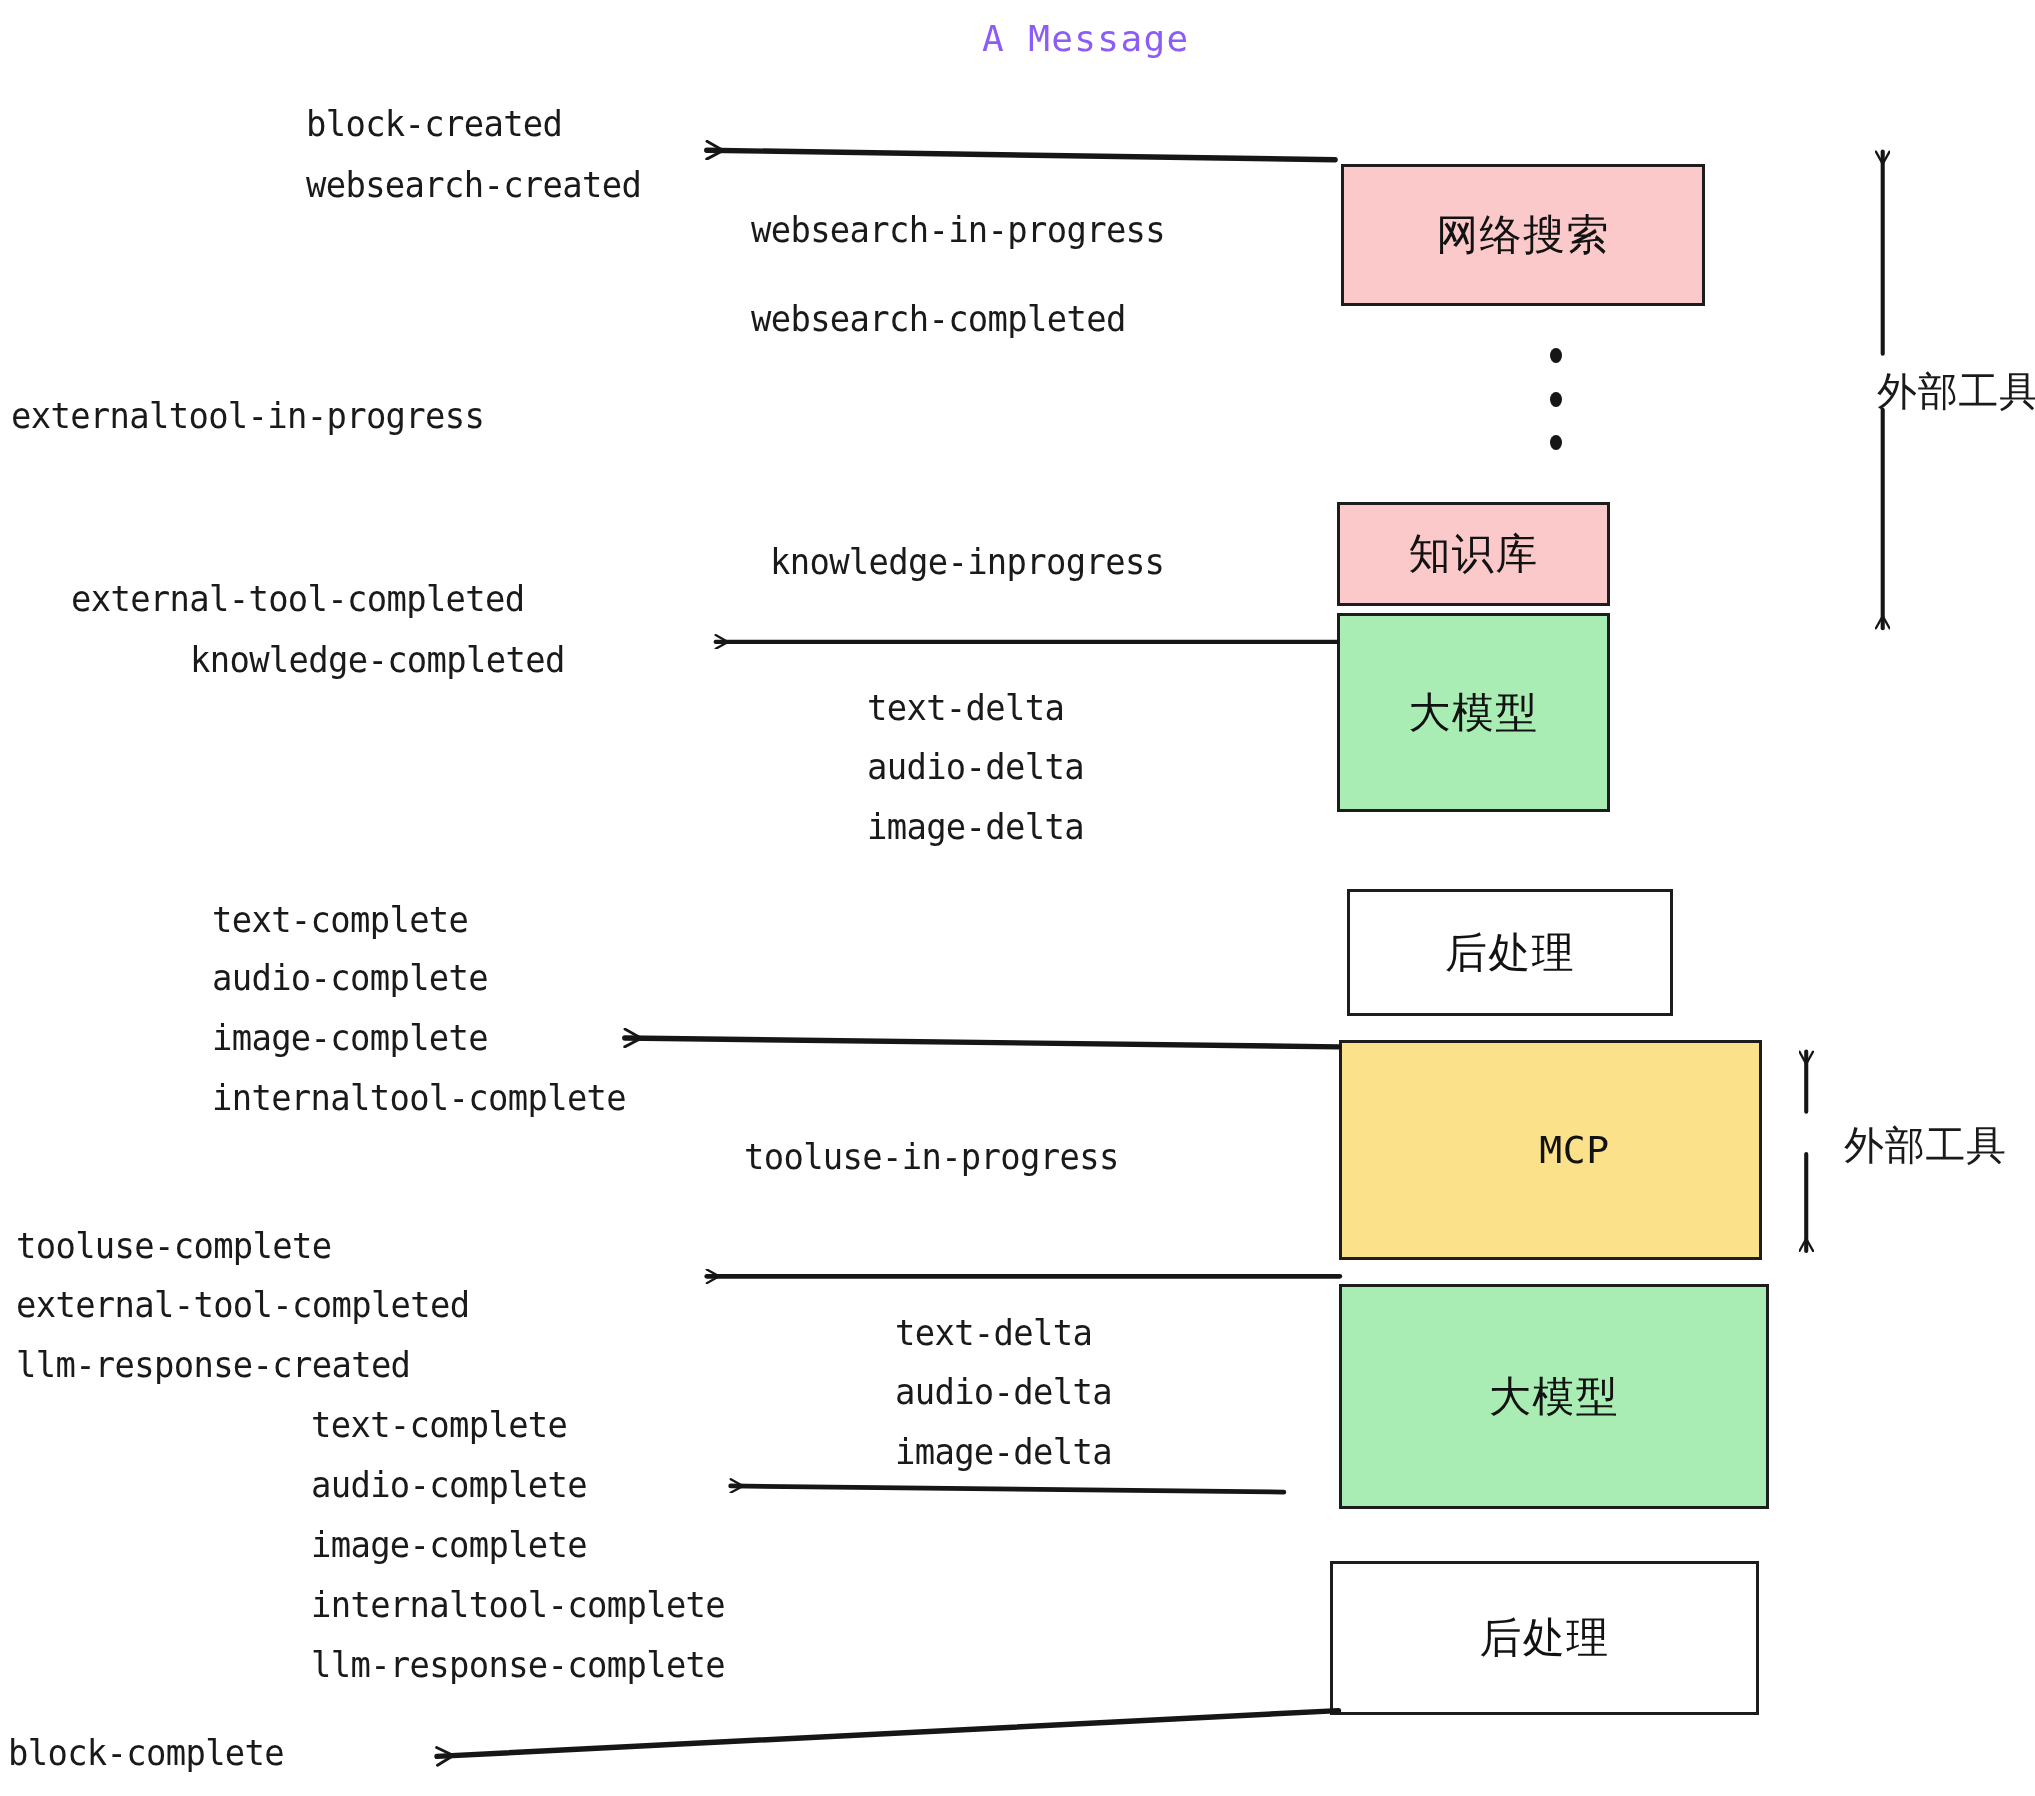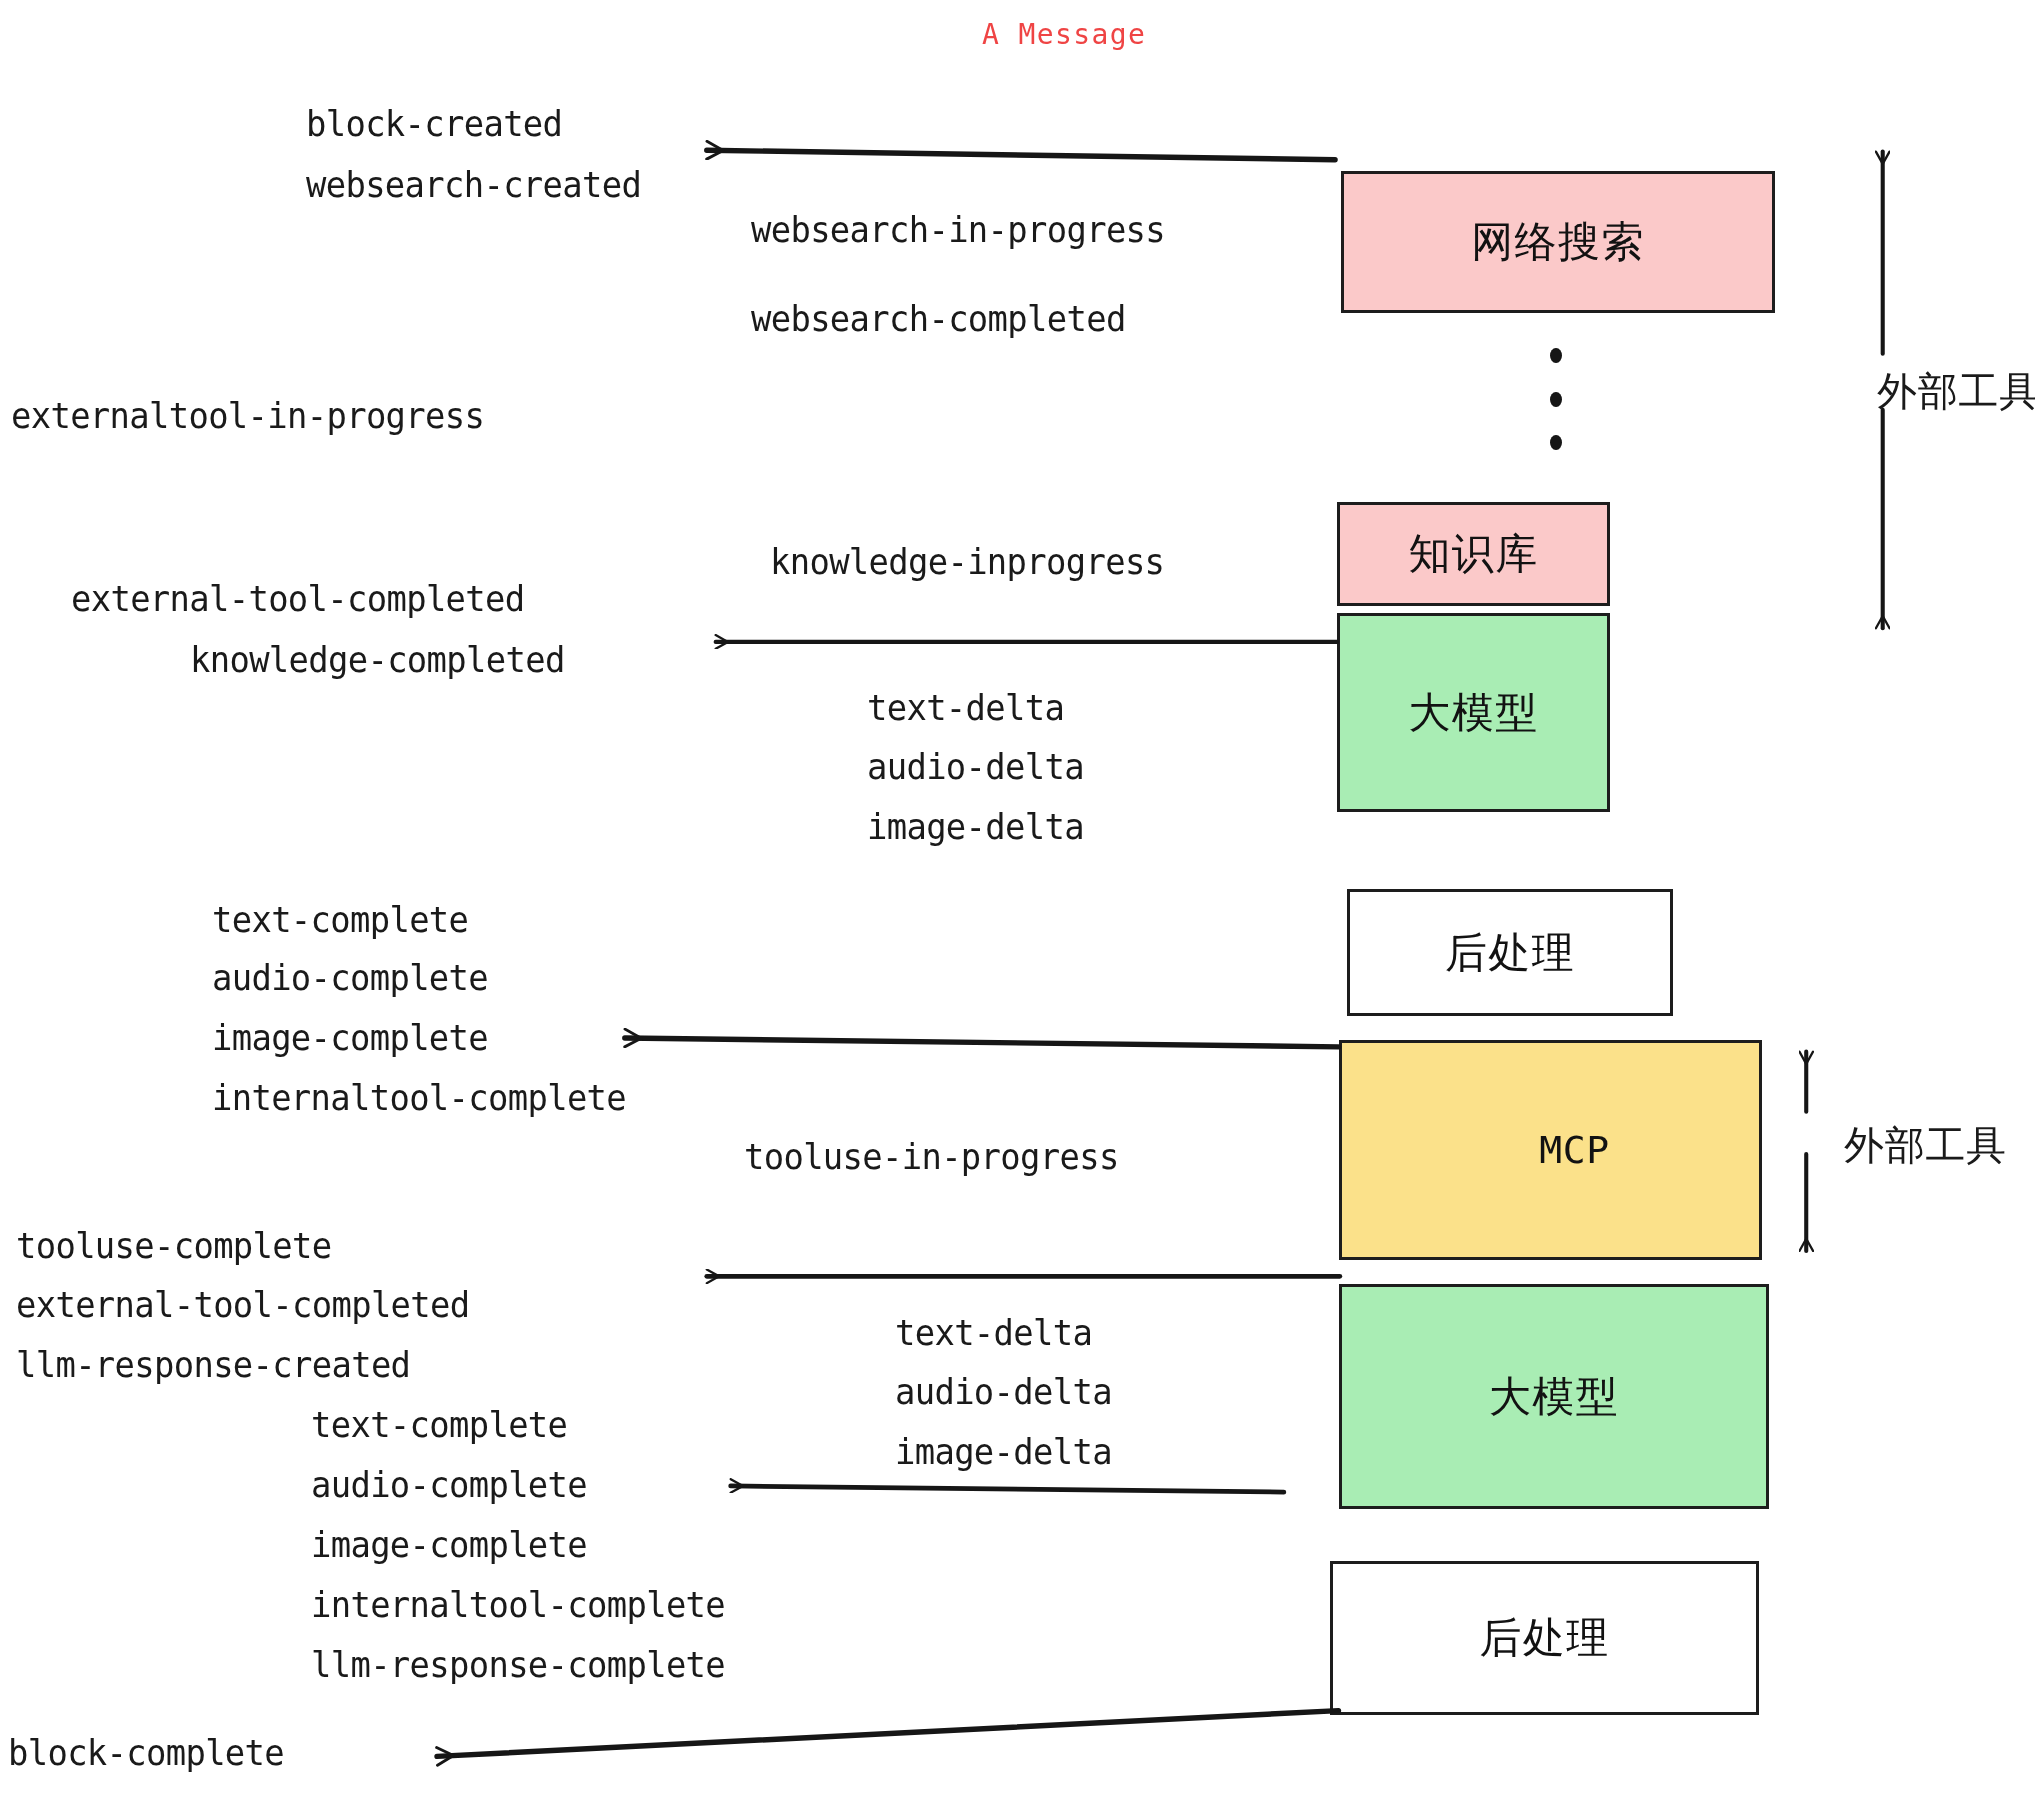--- a/index.html
+++ b/index.html
@@ -23,23 +23,23 @@
     font-family: "DejaVu Sans Mono", "Liberation Mono", monospace;
     font-size: 36px;
     line-height: 1;
     letter-spacing: -0.7px;
     transform: scaleX(0.94);
     transform-origin: left center;
   }
   .title {
     position: absolute;
     white-space: pre;
-    color: #ef4444;
+    color: #8b5cf6;
     font-family: "DejaVu Sans Mono", "Liberation Mono", monospace;
-    font-size: 28px;
+    font-size: 36px;
     letter-spacing: 1.4px;
     line-height: 1;
   }
   
   .node {
     position: absolute;
     box-sizing: border-box;
     border: 3.4px solid #1d1d1d;
     display: flex;
     align-items: center;
@@ -87,21 +87,21 @@
   }
 </style>
 </head>
 <body>
 
 <div id="stage">
 
   <div class="title" id="diagram-title" style="left:982px; top:20.5px;">A Message</div>
 
   <div id="nodes-layer">
-      <div class="node" style="left: 1341px; top: 171px; width: 434px; height: 142px; background: rgb(251, 201, 201);">
+      <div class="node" style="left: 1341px; top: 164px; width: 364px; height: 142px; background: rgb(251, 201, 201);">
         <span>网络搜索</span>
       </div>
       <div class="node" style="left: 1337px; top: 502px; width: 273px; height: 104px; background: rgb(251, 201, 201);">
         <span>知识库</span>
       </div>
       <div class="node" style="left: 1337px; top: 613px; width: 273px; height: 199px; background: rgb(169, 237, 180);">
         <span>大模型</span>
       </div>
       <div class="node" style="left: 1347px; top: 889px; width: 326px; height: 127px; background: rgb(255, 255, 255);">
         <span>后处理</span>

